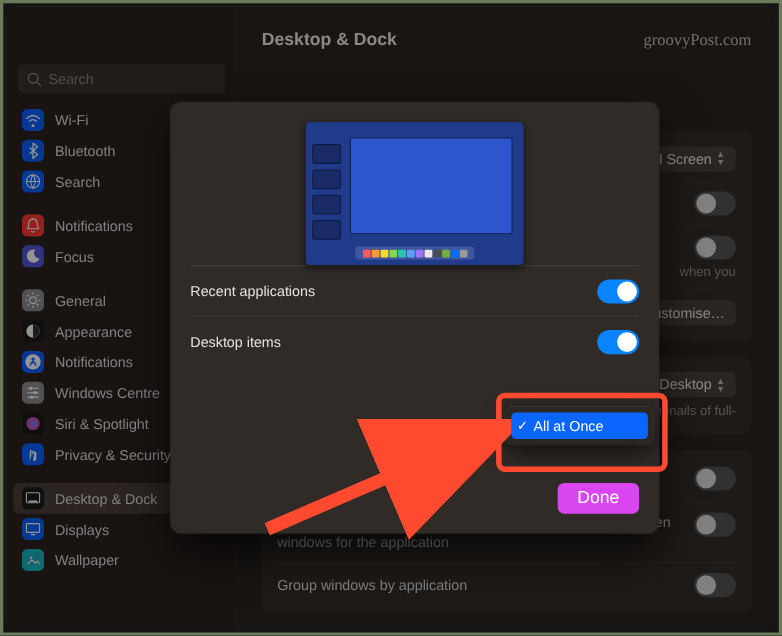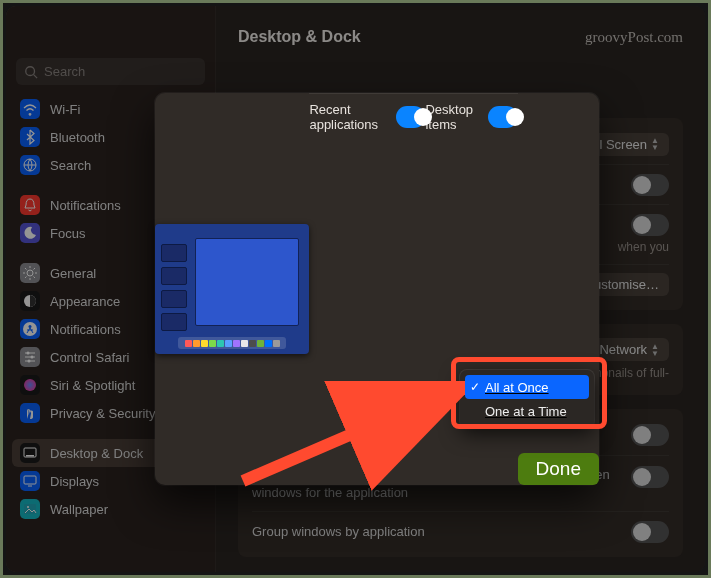--- a/index.html
+++ b/index.html
@@ -121,24 +121,24 @@
 .switch.on .knob { left:18px; background:#fff; }
 
 
 .sheet {
   position:absolute;
   left:152px; top:90px;
   width:444px; height:392px;
   background:#302b27;
   border-radius:10px;
   box-shadow: 0 18px 40px rgba(0,0,0,0.7), 0 0 0 1px rgba(255,255,255,0.06);
-  padding: 0;
+  padding: 18px;
   color:#e8e3de;
   z-index: 20;
-  display:flex; flex-direction:row;
+  display:flex; flex-direction:column;
 }
 
 
 .mc {
   align-self:center;
   width:198px; height:130px;
   background:#1f3b8a;
   border-radius:4px;
   box-shadow: 0 2px 6px rgba(0,0,0,0.6);
   position:relative;
@@ -161,39 +161,38 @@
   display:flex; align-items:center; justify-content:space-between;
   height:46px;
   border-top:1px solid rgba(255,255,255,0.08);
   font-size:13px;
 }
 .sheet-row:first-of-type { border-top:none; margin-top:16px; }
 
 .done {
   align-self:flex-end;
   margin-top:auto;
-  background:#4d7c0f;
+  background:#d946ef;
   color:#fff;
   border:none;
   border-radius:6px;
   padding:5px 18px;
-  font-size:19px;
+  font-size:16px;
 }
 
 
 .popover {
   position:absolute;
   left:457px; top:367px;
   width:134px;
   background:#2b2724;
   border-radius:7px;
   padding:5px;
   box-shadow: 0 6px 20px rgba(0,0,0,0.7), 0 0 0 1px rgba(255,255,255,0.1);
   z-index:30;
-  text-decoration:underline;
 }
 .popitem {
   height:24px; display:flex; align-items:center;
   padding:0 6px 0 20px;
   font-size:13px; color:#eee;
   border-radius:4px;
   position:relative;
 }
 .popitem.sel { background:#0a66ff; color:#fff; }
 .popitem.sel::before { content:"✓"; position:absolute; left:5px; font-size:12px; }
@@ -306,21 +305,21 @@
           </div>
           <div class="sbitem">
             <span class="ibox" style="background:#8e8e93">
               <svg width="16" height="16" viewBox="0 0 16 16">
                 <path d="M3 4 H13 M3 8 H13 M3 12 H13" stroke="#fff"></path>
                 <circle cx="6" cy="4" r="1.5" fill="#fff"></circle>
                 <circle cx="10" cy="8" r="1.5" fill="#fff"></circle>
                 <circle cx="7" cy="12" r="1.5" fill="#fff"></circle>
               </svg>
             </span>
-            <span>Control Safari</span>
+            <span>Windows Centre</span>
           </div>
           <div class="sbitem">
             <span class="ibox" style="background:#1b1b1b">
               <svg width="16" height="16" viewBox="0 0 16 16">
                 <circle cx="8" cy="8" r="6" fill="url(#sg)"></circle>
                 <defs>
                   <radialGradient id="sg">
                     <stop offset="0" stop-color="#68f"></stop>
                     <stop offset="1" stop-color="#d4a"></stop>
                   </radialGradient>
@@ -405,21 +404,21 @@
       </div>
 
       <div class="card" style="margin-top:14px">
         <div class="row">
           <span></span>
           <button class="macbtn">
             <svg width="14" height="14" viewBox="0 0 16 16">
                 <circle cx="8" cy="8" r="7" fill="#1a84ff"></circle>
                 <path d="M8 2 L10 8 L8 14 L6 8 Z" fill="#fff"></path>
               </svg>
-            <span>Network</span>
+            <span>Desktop</span>
             <span class="updn">▲<br>▼</span>
           </button>
         </div>
         <div class="sub" style="text-align:right">nbnails of full-</div>
       </div>
 
       <div class="card" style="margin-top:14px">
         <div class="row">
             <span></span>
             <div class="switch">
@@ -478,21 +477,20 @@
       <div class="switch on">
           <div class="knob"></div>
         </div>
     </div>
 
     <button class="done">Done</button>
   </div>
 
   <div class="popover">
     <div class="popitem sel">All at Once</div>
-    <div class="popitem">One at a Time</div>
   </div>
 
   <div class="highlight"></div>
   <svg class="arrow" width="230" height="110">
     <defs>
         <marker id="ah" markerWidth="12" markerHeight="12" refX="9" refY="5" orient="auto">
           <path d="M0,0 L12,5 L0,10 Z" fill="#ff4a2f"></path>
         </marker>
       </defs>
     <line x1="8" y1="100" x2="212" y2="12" stroke="#ff4a2f" stroke-width="12" marker-end="url(#ah)"></line>

